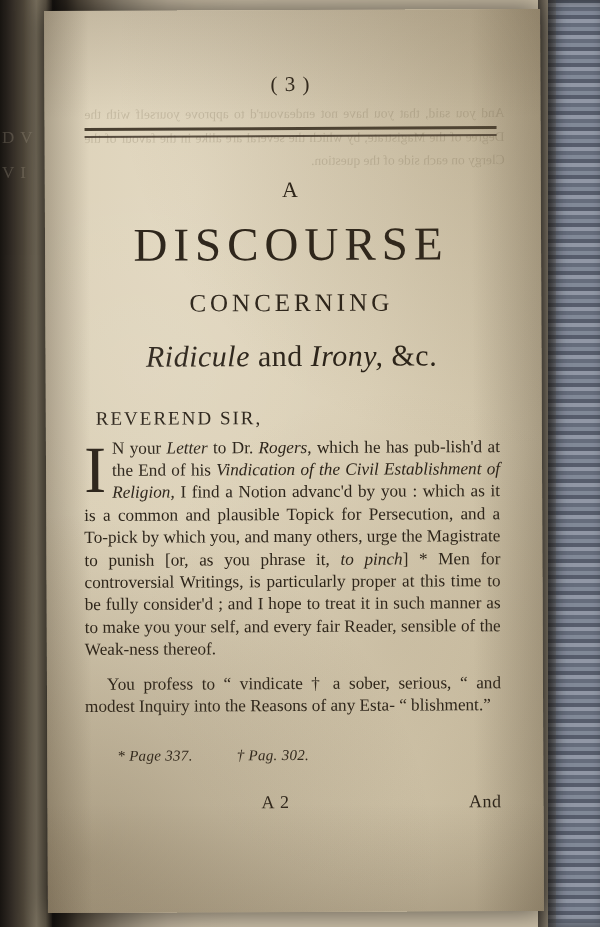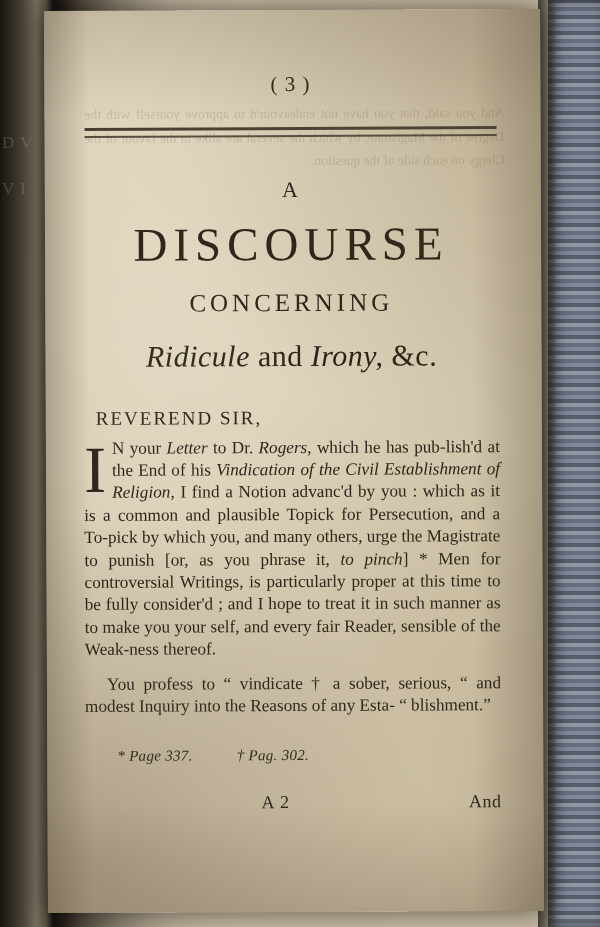--- a/index.html
+++ b/index.html
@@ -33,21 +33,21 @@
       linear-gradient(90deg, #171410 0%, #2f2923 20%, #4e4639 45%, #7b7260 70%, #5d5546 88%, #211c17 100%);
     opacity: .95;
   }
   .left-leaf-text {
     position: absolute;
     left: 2px; top: 120px;
     width: 44px;
     color: #b9ae99;
     opacity: .28;
     font-size: 17px;
-    line-height: 46px;
+    line-height: 35px;
     letter-spacing: 1px;
     font-family: "Liberation Serif", serif;
   }
 
   
   .spine {
     position: absolute;
     right: 0; top: 0;
     width: 52px; height: 927px;
     background:

